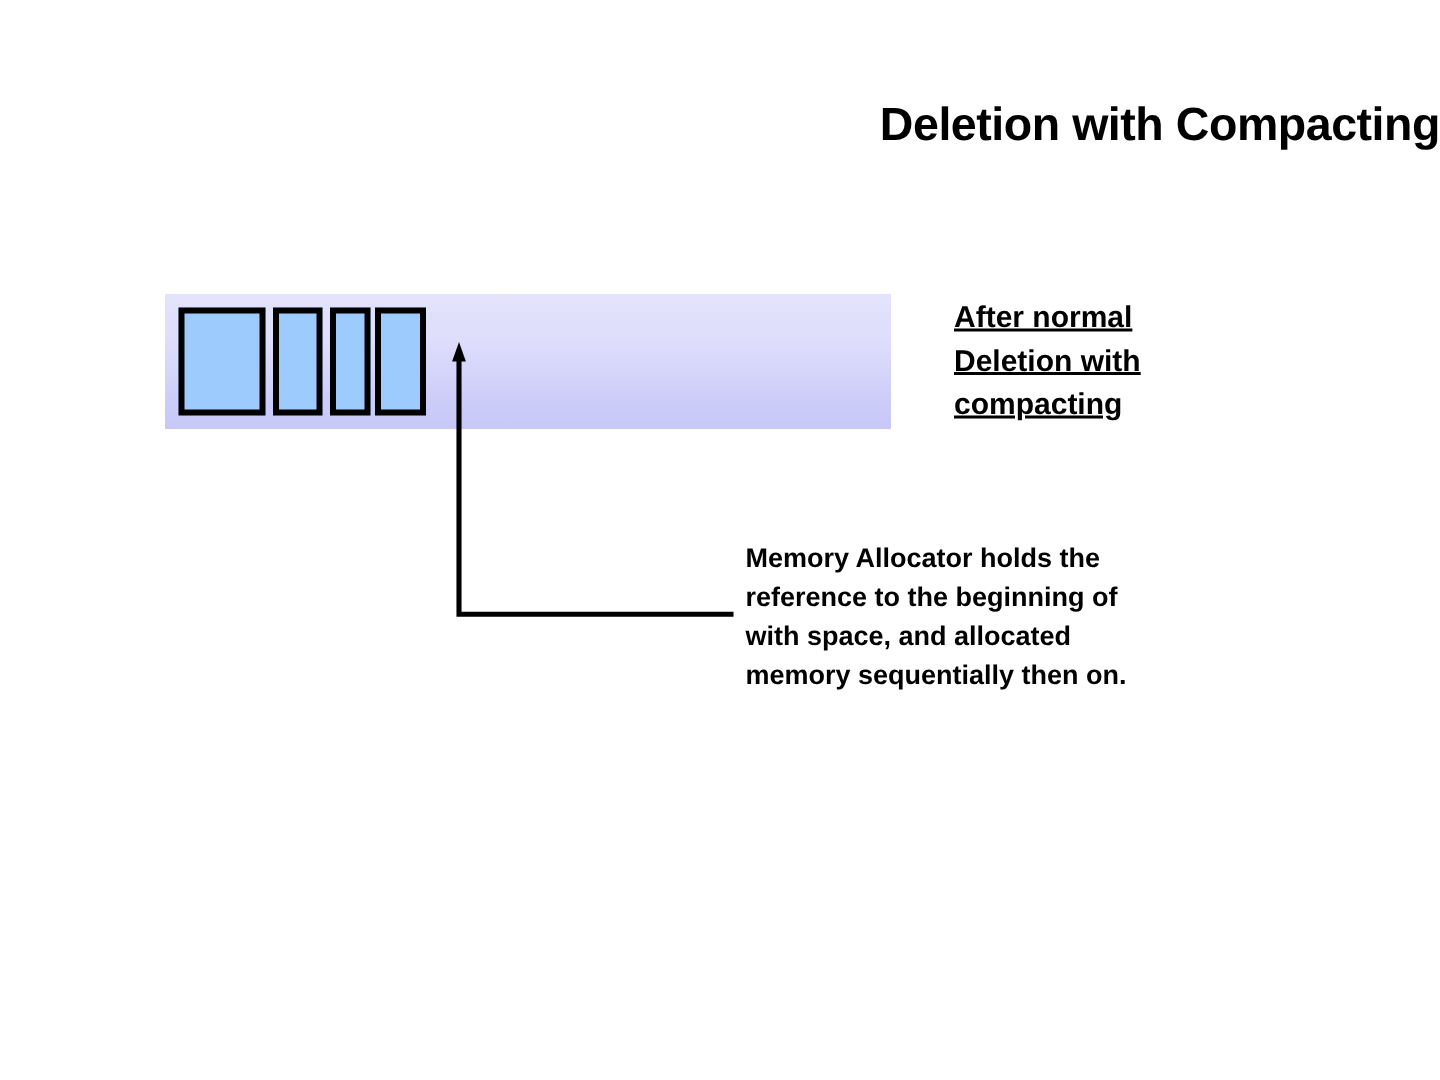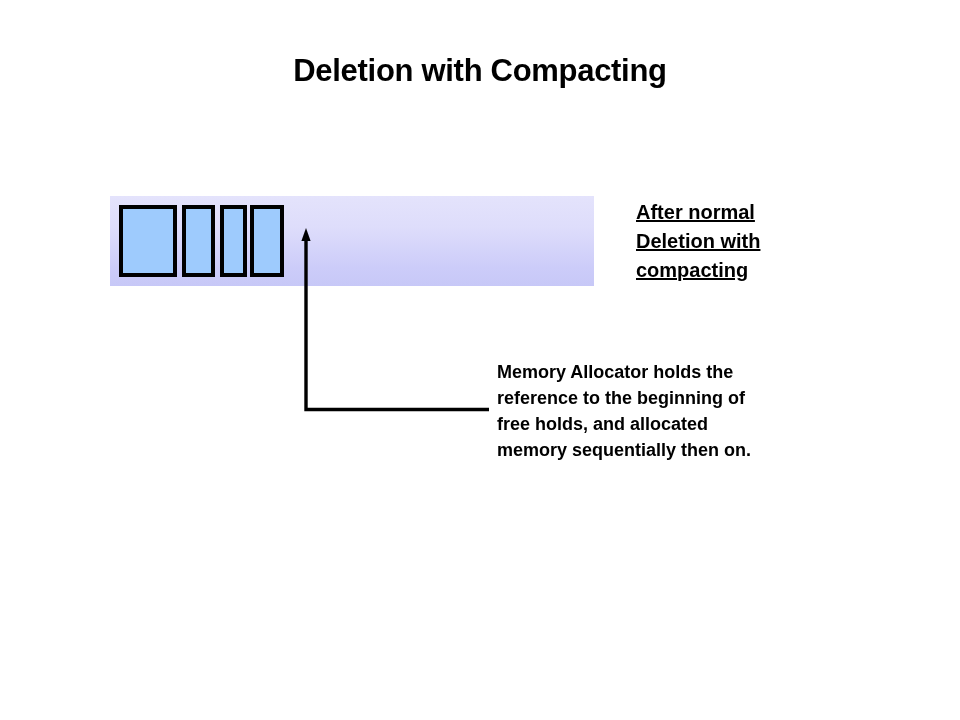--- a/index.html
+++ b/index.html
@@ -19,23 +19,23 @@
     position: relative;
     width: 960px;
     height: 720px;
     background: #ffffff;
   }
 
   
   #title {
     position: absolute;
     left: 0;
-    top: 52px;
+    top: 64px;
     width: 960px;
-    text-align: center;
+    text-align: right;
     font-size: 31px;
     line-height: 38px;
     letter-spacing: -0.3px;
     white-space: nowrap;
   }
   #title .t-normal {
     font-weight: 600;
   }
   #title .t-strong {
     font-weight: 900;
@@ -114,16 +114,16 @@
     <path d="M 489 409.5 L 306 409.5 L 306 238" fill="none" stroke="#000000" stroke-width="3.4" stroke-linecap="butt"></path>
     <path d="M 306 228 L 310.6 241 L 301.4 241 Z" fill="#000000" stroke="none"></path>
   </svg>
 
   <div id="after-deletion-label">After normal
 Deletion with
 compacting</div>
 
   <div id="allocator-note">Memory Allocator holds the
 reference to the beginning of
-free holds, and allocated
+with space, and allocated
 memory sequentially then on.</div>
 
 </div>
 
 </body></html>

